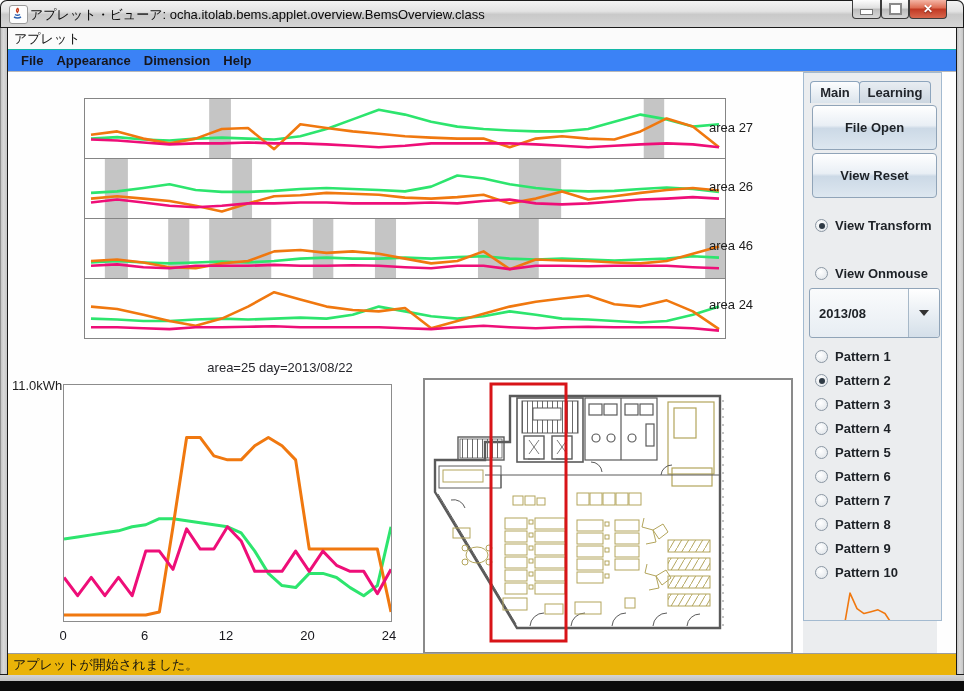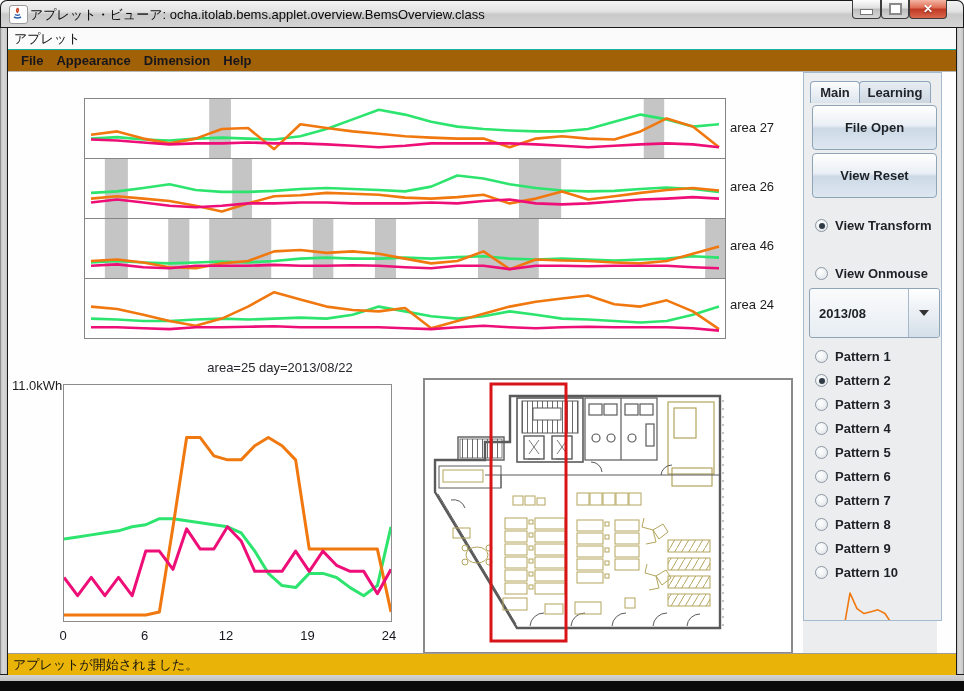--- a/index.html
+++ b/index.html
@@ -33,33 +33,33 @@
     background:linear-gradient(90deg,#bdbdbd,#d9d9d9 45%,#c2c2c2);}
   #border-l{left:0;box-shadow:1px 0 0 #8f8f8f inset,-1px 0 0 #1a1a1a inset;}
   #border-r{left:956px;box-shadow:-1px 0 0 #8f8f8f inset,1px 0 0 #1a1a1a inset;}
   #border-b{left:0;top:674px;width:964px;height:8px;
     background:linear-gradient(180deg,#d8d8d8,#bdbdbd);box-shadow:0 -1px 0 #8f8f8f inset,0 1px 0 #1a1a1a inset;}
 
   
   #menubar1{left:8px;top:28px;width:948px;height:21px;background:#fbfbfb;
     border-bottom:2px solid #14b8a6;display:flex;align-items:center;}
   #menubar1 .mitem{padding:0 6px 0 6px;font-size:13px;color:#111;}
-  #menubar2{left:8px;top:50px;width:948px;height:21px;background:#a16207;
+  #menubar2{left:8px;top:50px;width:948px;height:21px;background:#3b82f6;
     border-bottom:1px solid #b8b8b8;display:flex;align-items:center;}
   #menubar2 .mitem{margin-left:13px;font-size:13px;font-weight:bold;color:#16161c;}
 
   
   #content{left:8px;top:72px;width:948px;height:581px;background:#fefefe;}
 
   
   #strip-rows{left:76px;top:27px;width:642px;}
   .strip-row{position:relative;width:640px;height:59px;border:1px solid #858585;
     margin-top:-1px;background:#fff;box-sizing:content-box;}
   .strip-row svg{position:absolute;left:0;top:0;}
-  .strip-label{position:absolute;left:722px;font-size:13px;color:#1d1d1d;}
+  .strip-label{position:absolute;left:701px;font-size:13px;color:#1d1d1d;}
 
   
   #day-title{left:142px;top:288px;width:260px;text-align:center;font-size:13px;color:#26262c;}
   #day-ylabel{left:4px;top:306px;font-size:13px;color:#1d1d1d;}
   #day-box{left:55px;top:312px;width:327px;height:236px;border:1px solid #8c8c8c;background:#fff;}
   .day-tick{position:absolute;top:556px;font-size:13px;color:#16161c;width:24px;text-align:center;}
 
   
   #plan-box{left:415px;top:306px;width:366px;height:272px;border:2px solid #8a8a8a;background:#fff;}
 
@@ -197,21 +197,21 @@
       <svg id="day-svg" width="327" height="236" viewBox="0 0 327 236" preserveAspectRatio="none">
           <polyline points="0,153.93636363636364 13.625,151.9090909090909 27.25,149.88181818181818 40.875,147.85454545454544 54.5,145.82727272727274 68.125,141.77272727272725 81.75,139.74545454545455 95.375,133.66363636363636 109,133.66363636363636 122.625,135.6909090909091 136.25,137.7181818181818 149.875,139.74545454545455 163.5,141.77272727272725 177.125,147.85454545454544 190.75,166.10000000000002 204.375,188.4 218,200.56363636363636 231.625,202.5909090909091 245.25,188.4 258.875,188.4 272.5,192.45454545454544 286.125,202.5909090909091 299.75,210.7 313.375,200.56363636363636 327,141.77272727272725" fill="none" stroke="#2de56e" stroke-width="3" stroke-linejoin="round"></polyline>
           <polyline points="0,229.95909090909092 13.625,229.95909090909092 27.25,229.95909090909092 40.875,229.95909090909092 54.5,229.95909090909092 68.125,229.95909090909092 81.75,229.95909090909092 95.375,226.9181818181818 109,141.77272727272725 122.625,52.57272727272726 136.25,52.57272727272726 149.875,70.81818181818181 163.5,74.87272727272727 177.125,74.87272727272727 190.75,60.68181818181819 204.375,52.57272727272726 218,60.68181818181819 231.625,74.87272727272727 245.25,164.07272727272726 258.875,164.07272727272726 272.5,164.07272727272726 286.125,164.07272727272726 299.75,164.07272727272726 313.375,164.07272727272726 327,226.9181818181818" fill="none" stroke="#f0780f" stroke-width="3" stroke-linejoin="round"></polyline>
           <polyline points="0,192.45454545454544 13.625,210.7 27.25,192.45454545454544 40.875,210.7 54.5,192.45454545454544 68.125,210.7 81.75,166.10000000000002 95.375,166.10000000000002 109,184.34545454545454 122.625,143.8 136.25,164.07272727272726 149.875,164.07272727272726 163.5,141.77272727272725 177.125,155.96363636363637 190.75,186.37272727272727 204.375,186.37272727272727 218,186.37272727272727 231.625,166.10000000000002 245.25,186.37272727272727 258.875,166.10000000000002 272.5,180.29090909090908 286.125,186.37272727272727 299.75,186.37272727272727 313.375,208.6727272727273 327,184.34545454545454" fill="none" stroke="#ee0e78" stroke-width="3" stroke-linejoin="round"></polyline>
         </svg>
     </div>
     <div id="day-ticks">
         <div class="day-tick abs" style="left: 43px;">0</div>
         <div class="day-tick abs" style="left: 124.5px;">6</div>
         <div class="day-tick abs" style="left: 206px;">12</div>
-        <div class="day-tick abs" style="left: 287.5px;">19</div>
+        <div class="day-tick abs" style="left: 287.5px;">20</div>
         <div class="day-tick abs" style="left: 369px;">24</div>
       </div>
 
     <div id="plan-box" class="abs">
       <svg width="366" height="272" viewBox="0 0 366 272">
         <defs>
           <pattern id="stairhatch" width="5" height="8" patternUnits="userSpaceOnUse">
             <path d="M2.5 0 V8" stroke="#6a6a6a" stroke-width="1"></path>
           </pattern>
           <pattern id="shelfhatch" width="7" height="12" patternUnits="userSpaceOnUse">

